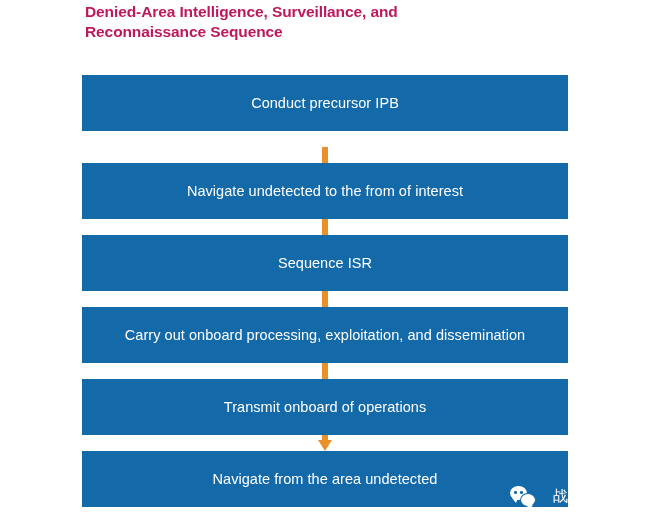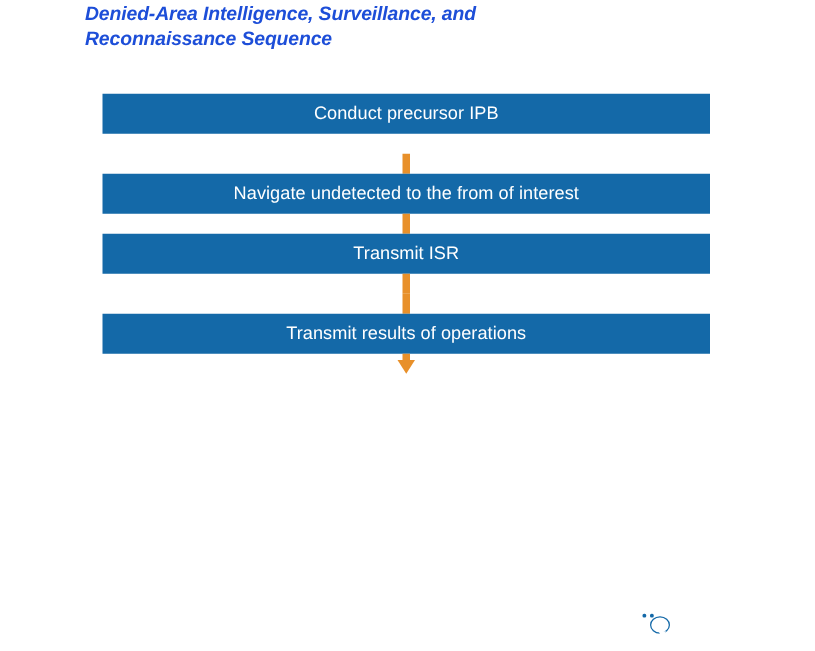--- a/index.html
+++ b/index.html
@@ -10,45 +10,44 @@
     width: 652px;
     height: 521px;
     background: #ffffff;
     font-family: "Liberation Sans", sans-serif;
     overflow: hidden;
     position: relative;
   }
 
   #page-title {
     position: absolute;
-    left: 68px;
+    left: 85px;
     top: 2px;
     width: 420px;
     font-size: 15.5px;
     font-weight: bold;
     line-height: 1.32;
-    color: #1d4ed8;
+    color: #be185d;
     letter-spacing: -0.1px;
-    font-style: italic;
   }
 
   #flow {
     position: absolute;
     left: 82px;
     top: 75px;
     width: 486px;
   }
 
   .step-wrap {
     position: relative;
   }
 
   .step-box {
     position: relative;
-    height: 32px;
+    height: 56px;
     background: #1469a8;
     color: #ffffff;
     display: flex;
     align-items: center;
     justify-content: center;
     font-size: 14.5px;
     letter-spacing: 0.05px;
     box-sizing: border-box;
     padding: 16px 8px;
   }
@@ -188,41 +187,51 @@
     <div class="step-box">
       <span class="step-label">Navigate undetected to the from of interest</span>
     </div>
   </div>
   <div class="gap">
     <div class="connector"></div>
   </div>
 
   <div class="step-wrap">
     <div class="step-box">
-      <span class="step-label">Transmit ISR</span>
-    </div>
-  </div>
-  <div class="gap">
-    <div class="connector"></div>
-  </div>
-
-  <div class="gap">
-    <div class="connector"></div>
-  </div>
-
-  <div class="step-wrap">
-    <div class="step-box">
-      <span class="step-label">Transmit results of operations</span>
+      <span class="step-label">Sequence ISR</span>
+    </div>
+  </div>
+  <div class="gap">
+    <div class="connector"></div>
+  </div>
+
+  <div class="step-wrap">
+    <div class="step-box">
+      <span class="step-label">Carry out onboard processing, exploitation, and dissemination</span>
+    </div>
+  </div>
+  <div class="gap">
+    <div class="connector"></div>
+  </div>
+
+  <div class="step-wrap">
+    <div class="step-box">
+      <span class="step-label">Transmit onboard of operations</span>
     </div>
   </div>
   <div class="gap">
     <div class="connector has-arrow"></div>
     <div class="arrowhead"></div>
   </div>
 
+  <div class="step-wrap">
+    <div class="step-box">
+      <span class="step-label">Navigate from the area undetected</span>
+    </div>
+  </div>
 
 </div>
 
 <div id="watermark">
   <div id="wechat-icon">
     <div class="bubble-big"></div>
     <div class="dot d1"></div>
     <div class="dot d2"></div>
     <div class="bubble-small"></div>
   </div>

